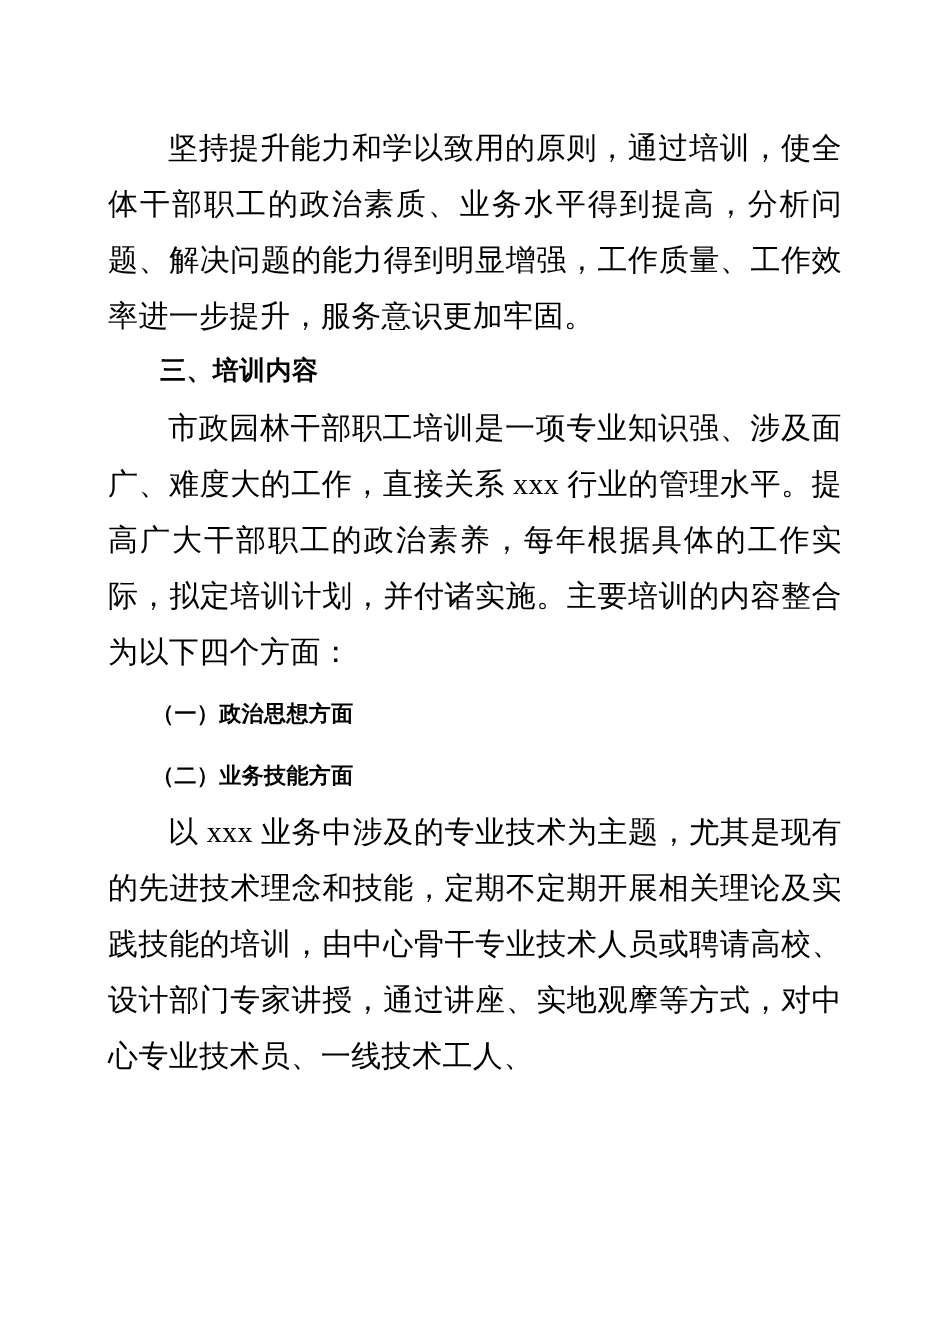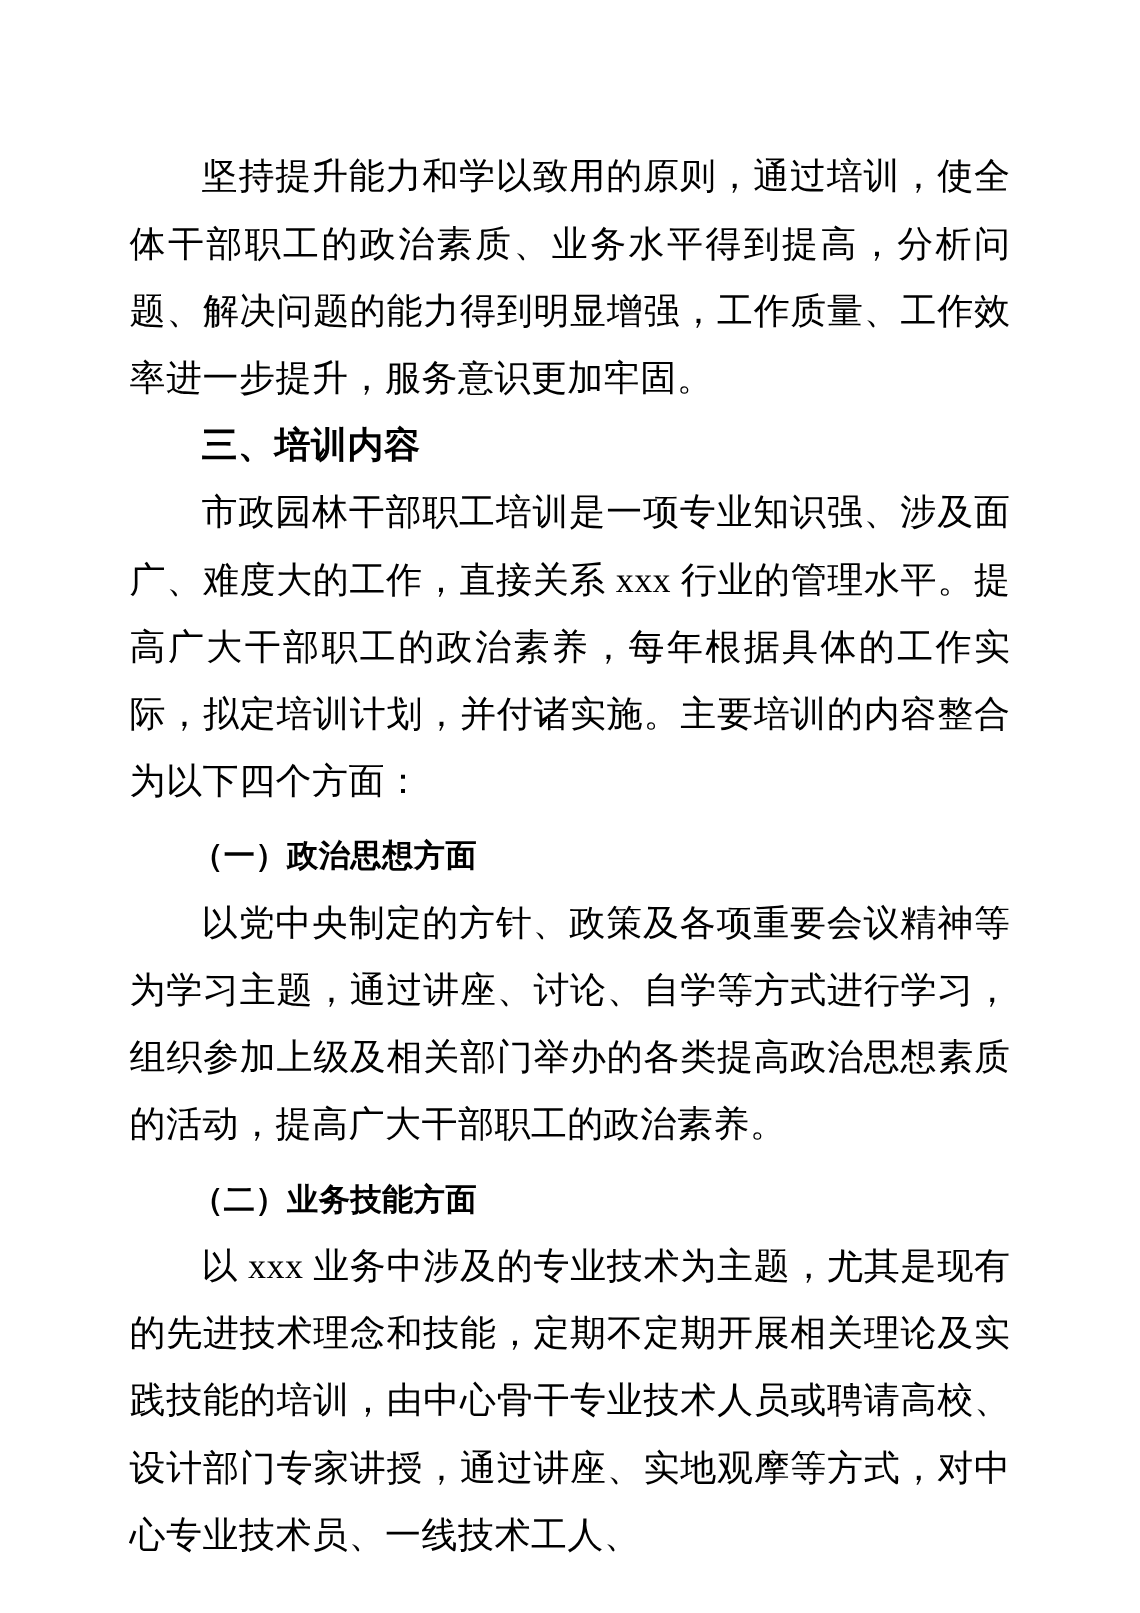--- a/index.html
+++ b/index.html
@@ -30,29 +30,29 @@
   }
   p {
     margin: 0;
   }
   .para {
     text-indent: 2em;
   }
   .heading {
     text-indent: 2em;
     font-weight: bold;
-    font-family: Liberation Sans, sans-serif;
-    font-size: 30px;
+    font-family: Liberation Mono, monospace;
+    font-size: 26px;
     line-height: 56px;
   }
   .subheading {
     text-indent: 2em;
     font-weight: bold;
     font-family: "DejaVu Sans", "Liberation Sans", sans-serif;
-    font-size: 26px;
+    font-size: 22px;
     line-height: 56px;
   }
   .spacer-sm {
     height: 6px;
   }
 </style>
 </head>
 <body>
 
 <div class="page">
@@ -61,21 +61,20 @@
     <p class="para">坚持提升能力和学以致用的原则，通过培训，使全体干部职工的政治素质、业务水平得到提高，分析问题、解决问题的能力得到明显增强，工作质量、工作效率进一步提升，服务意识更加牢固。</p>
 
     <p class="heading">三、培训内容</p>
 
     <p class="para">市政园林干部职工培训是一项专业知识强、涉及面广、难度大的工作，直接关系 xxx 行业的管理水平。提高广大干部职工的政治素养，每年根据具体的工作实际，拟定培训计划，并付诸实施。主要培训的内容整合为以下四个方面：</p>
 
     <div class="spacer-sm"></div>
 
     <p class="subheading">（一）政治思想方面</p>
 
-    <p class="para">以党中央制定的方针、政策及各项重要会议精神等为学习主题，通过讲座、讨论、自学等方式进行学习，组织参加上级及相关部门举办的各类提高政治思想素质的活动，提高广大干部职工的政治素养。</p>
 
 
     <div class="spacer-sm"></div>
 
     <p class="subheading">（二）业务技能方面</p>
 
     <p class="para">以 xxx 业务中涉及的专业技术为主题，尤其是现有的先进技术理念和技能，定期不定期开展相关理论及实践技能的培训，由中心骨干专业技术人员或聘请高校、设计部门专家讲授，通过讲座、实地观摩等方式，对中心专业技术员、一线技术工人、</p>
 
   </div>
 </div>

